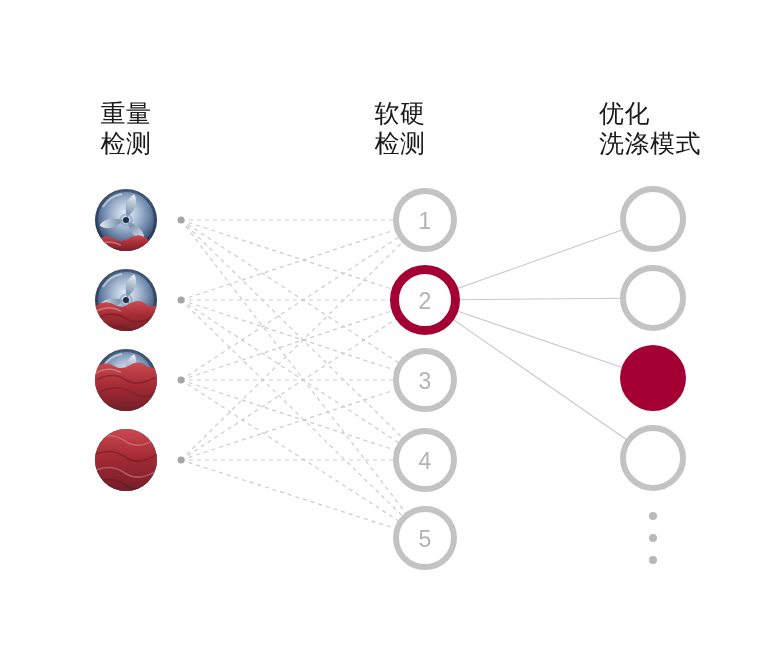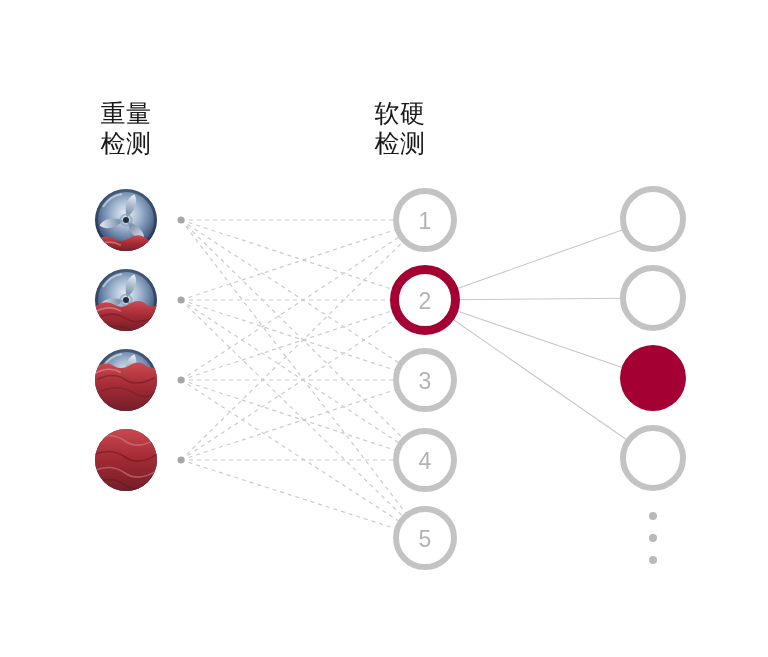--- a/index.html
+++ b/index.html
@@ -20,20 +20,24 @@
 
 <div class="stage">
 
   <div class="col-title" style="left:126px;">
     <span>重量</span>
     <span>检测</span>
   </div>
   <div class="col-title" style="left:400px;">
     <span>软硬</span>
     <span>检测</span>
+  </div>
+  <div class="col-title" style="left:650px;">
+    <span>优化</span>
+    <span>洗涤模式</span>
   </div>
 
   <svg id="net" width="768" height="657" viewBox="0 0 768 657" xmlns="http://www.w3.org/2000/svg">
     <defs>
       <radialGradient id="gDrum" cx="50%" cy="40%" r="68%">
         <stop offset="0%" stop-color="#e9eff7"></stop>
         <stop offset="30%" stop-color="#aabdd4"></stop>
         <stop offset="55%" stop-color="#6d87aa"></stop>
         <stop offset="80%" stop-color="#35496a"></stop>
         <stop offset="100%" stop-color="#151f35"></stop>

